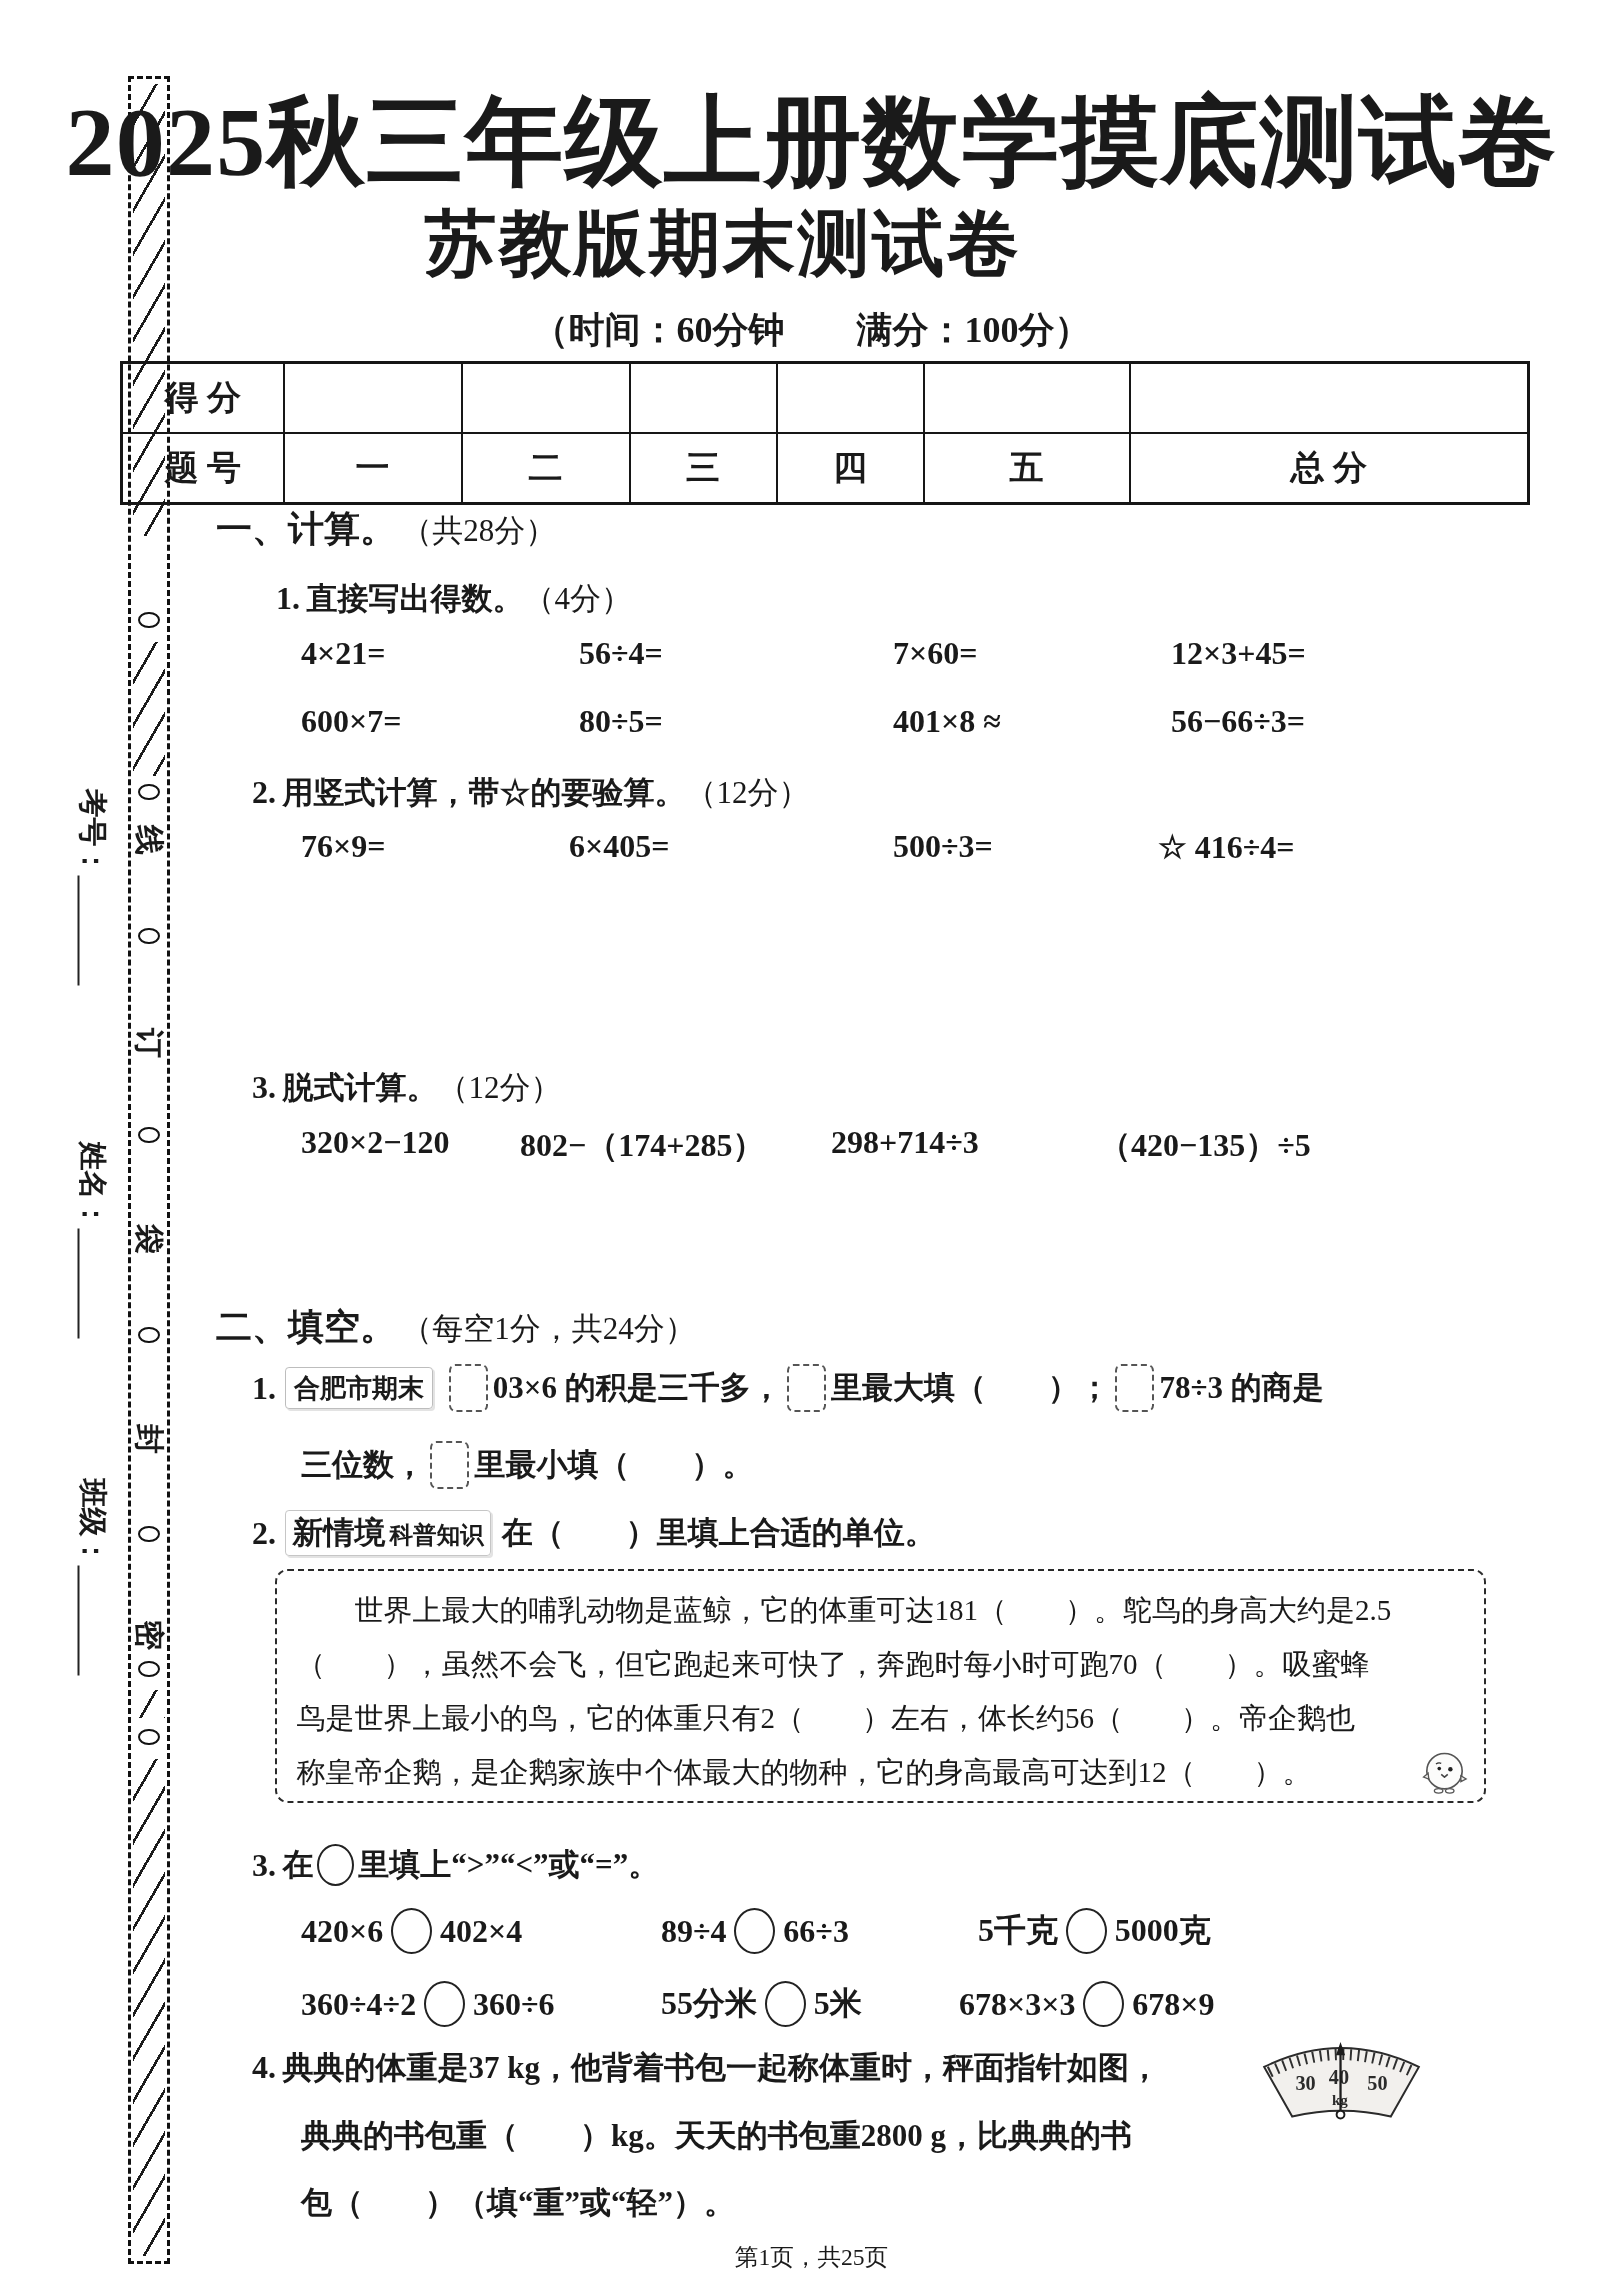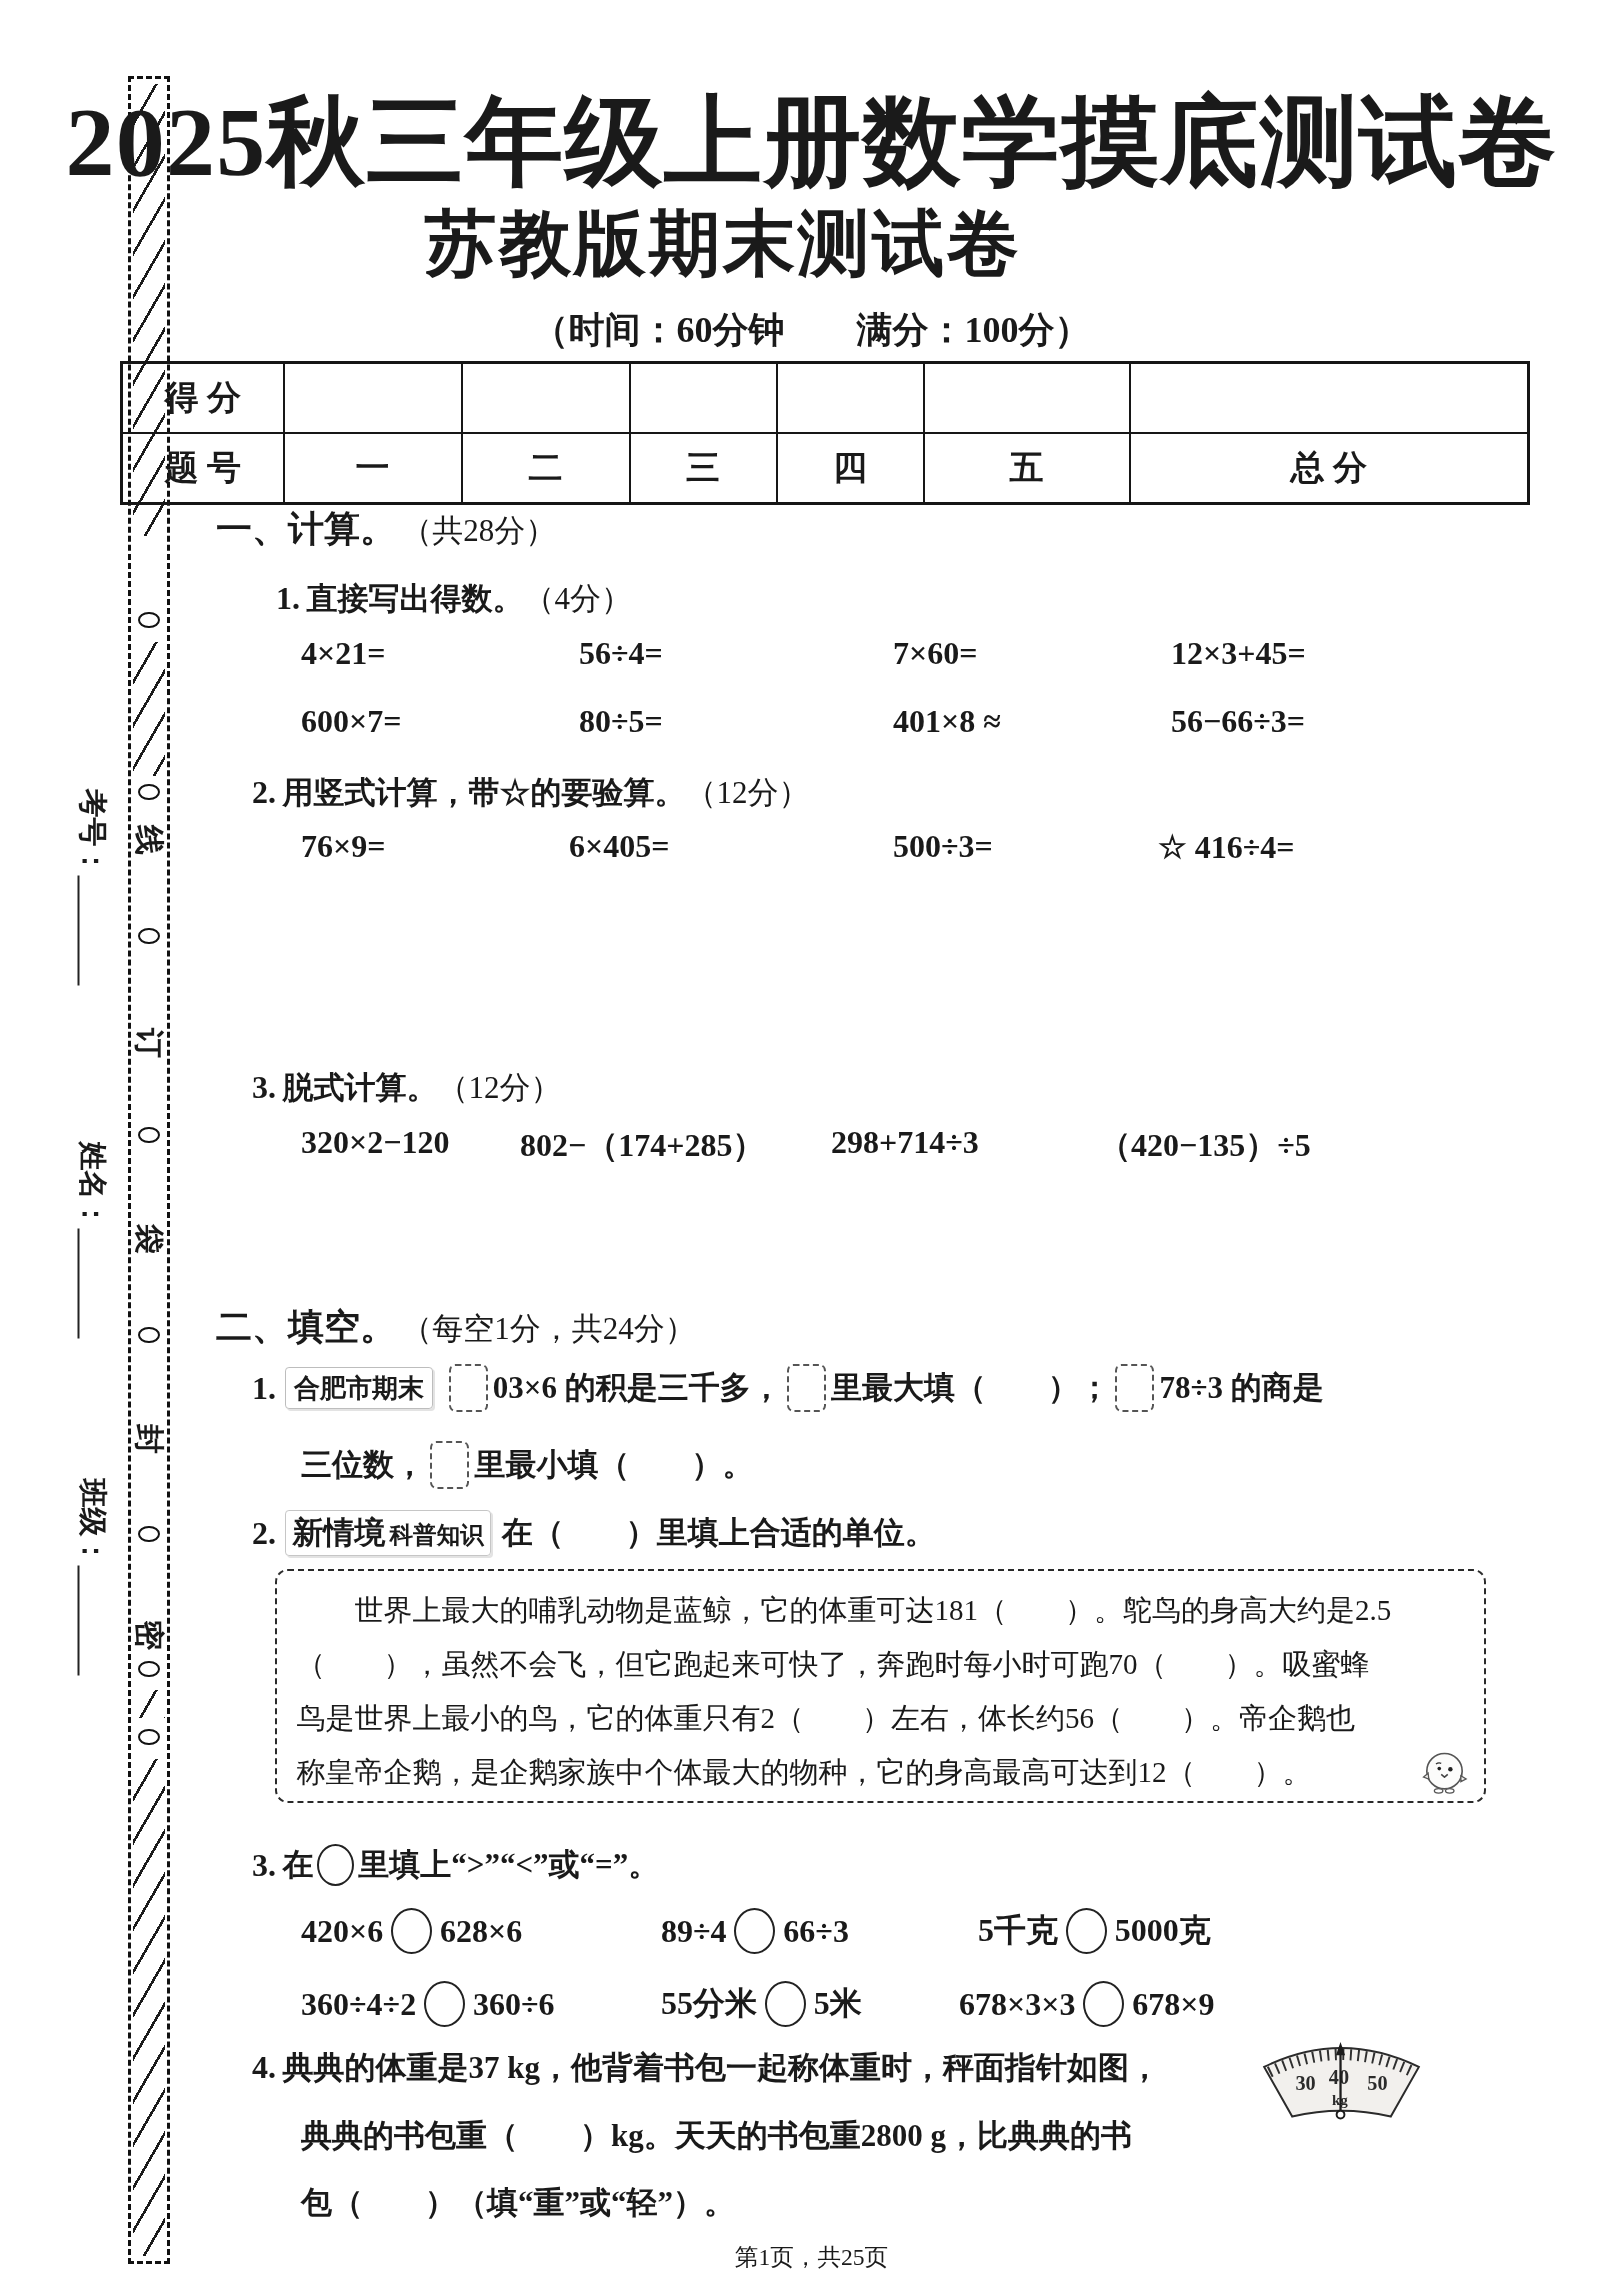--- a/index.html
+++ b/index.html
@@ -221,21 +221,21 @@
   <div class="flexline" style="left:252px;top:1837px;">
     <span class="q-num">3.</span>
     <span class="q-text">在</span>
     <span class="cmp-sm"></span>
     <span class="q-text">里填上“&gt;”“&lt;”或“=”。</span>
   </div>
 
   <div class="flexline" style="left:301px;top:1903px;">
     <span class="calc">420×6</span>
     <span class="cmp"></span>
-    <span class="calc">628×6</span>
+    <span class="calc">402×4</span>
   </div>
   <div class="flexline" style="left:661px;top:1903px;text-align:center;">
     <span class="calc">89÷4</span>
     <span class="cmp"></span>
     <span class="calc">66÷3</span>
   </div>
   <div class="flexline" style="left:978px;top:1903px;">
     <span class="calc">5千克</span>
     <span class="cmp"></span>
     <span class="calc">5000克</span>

